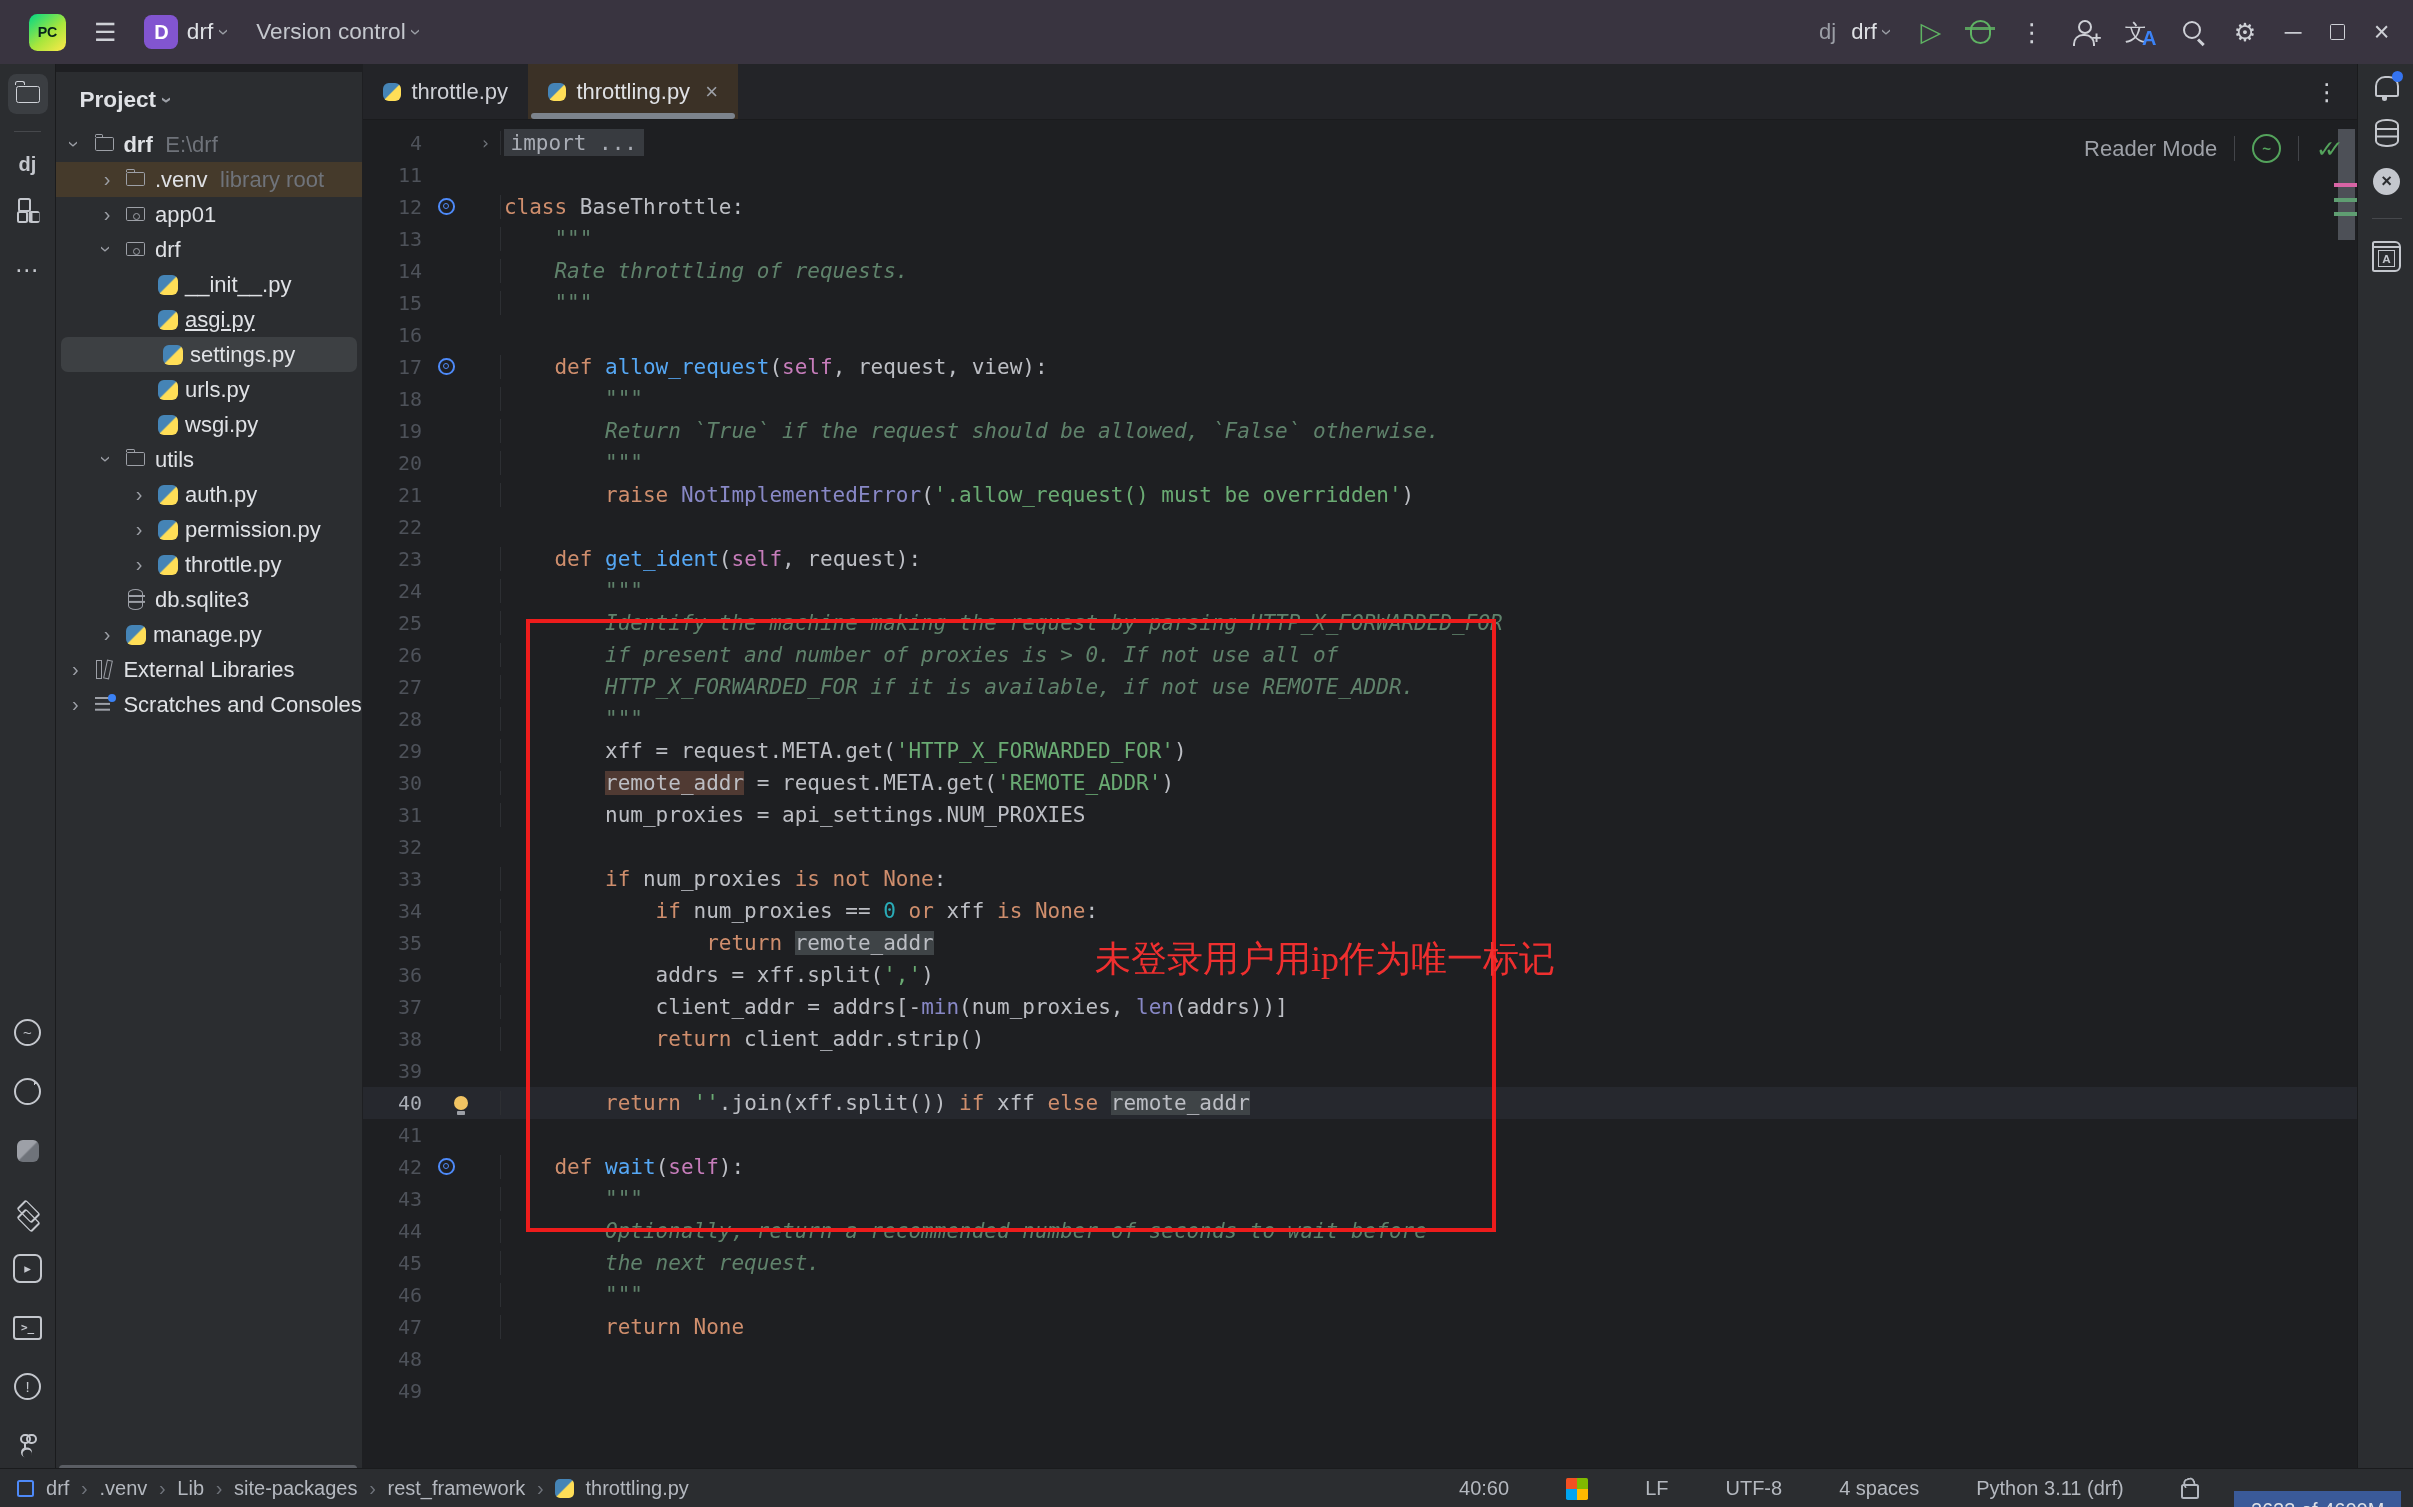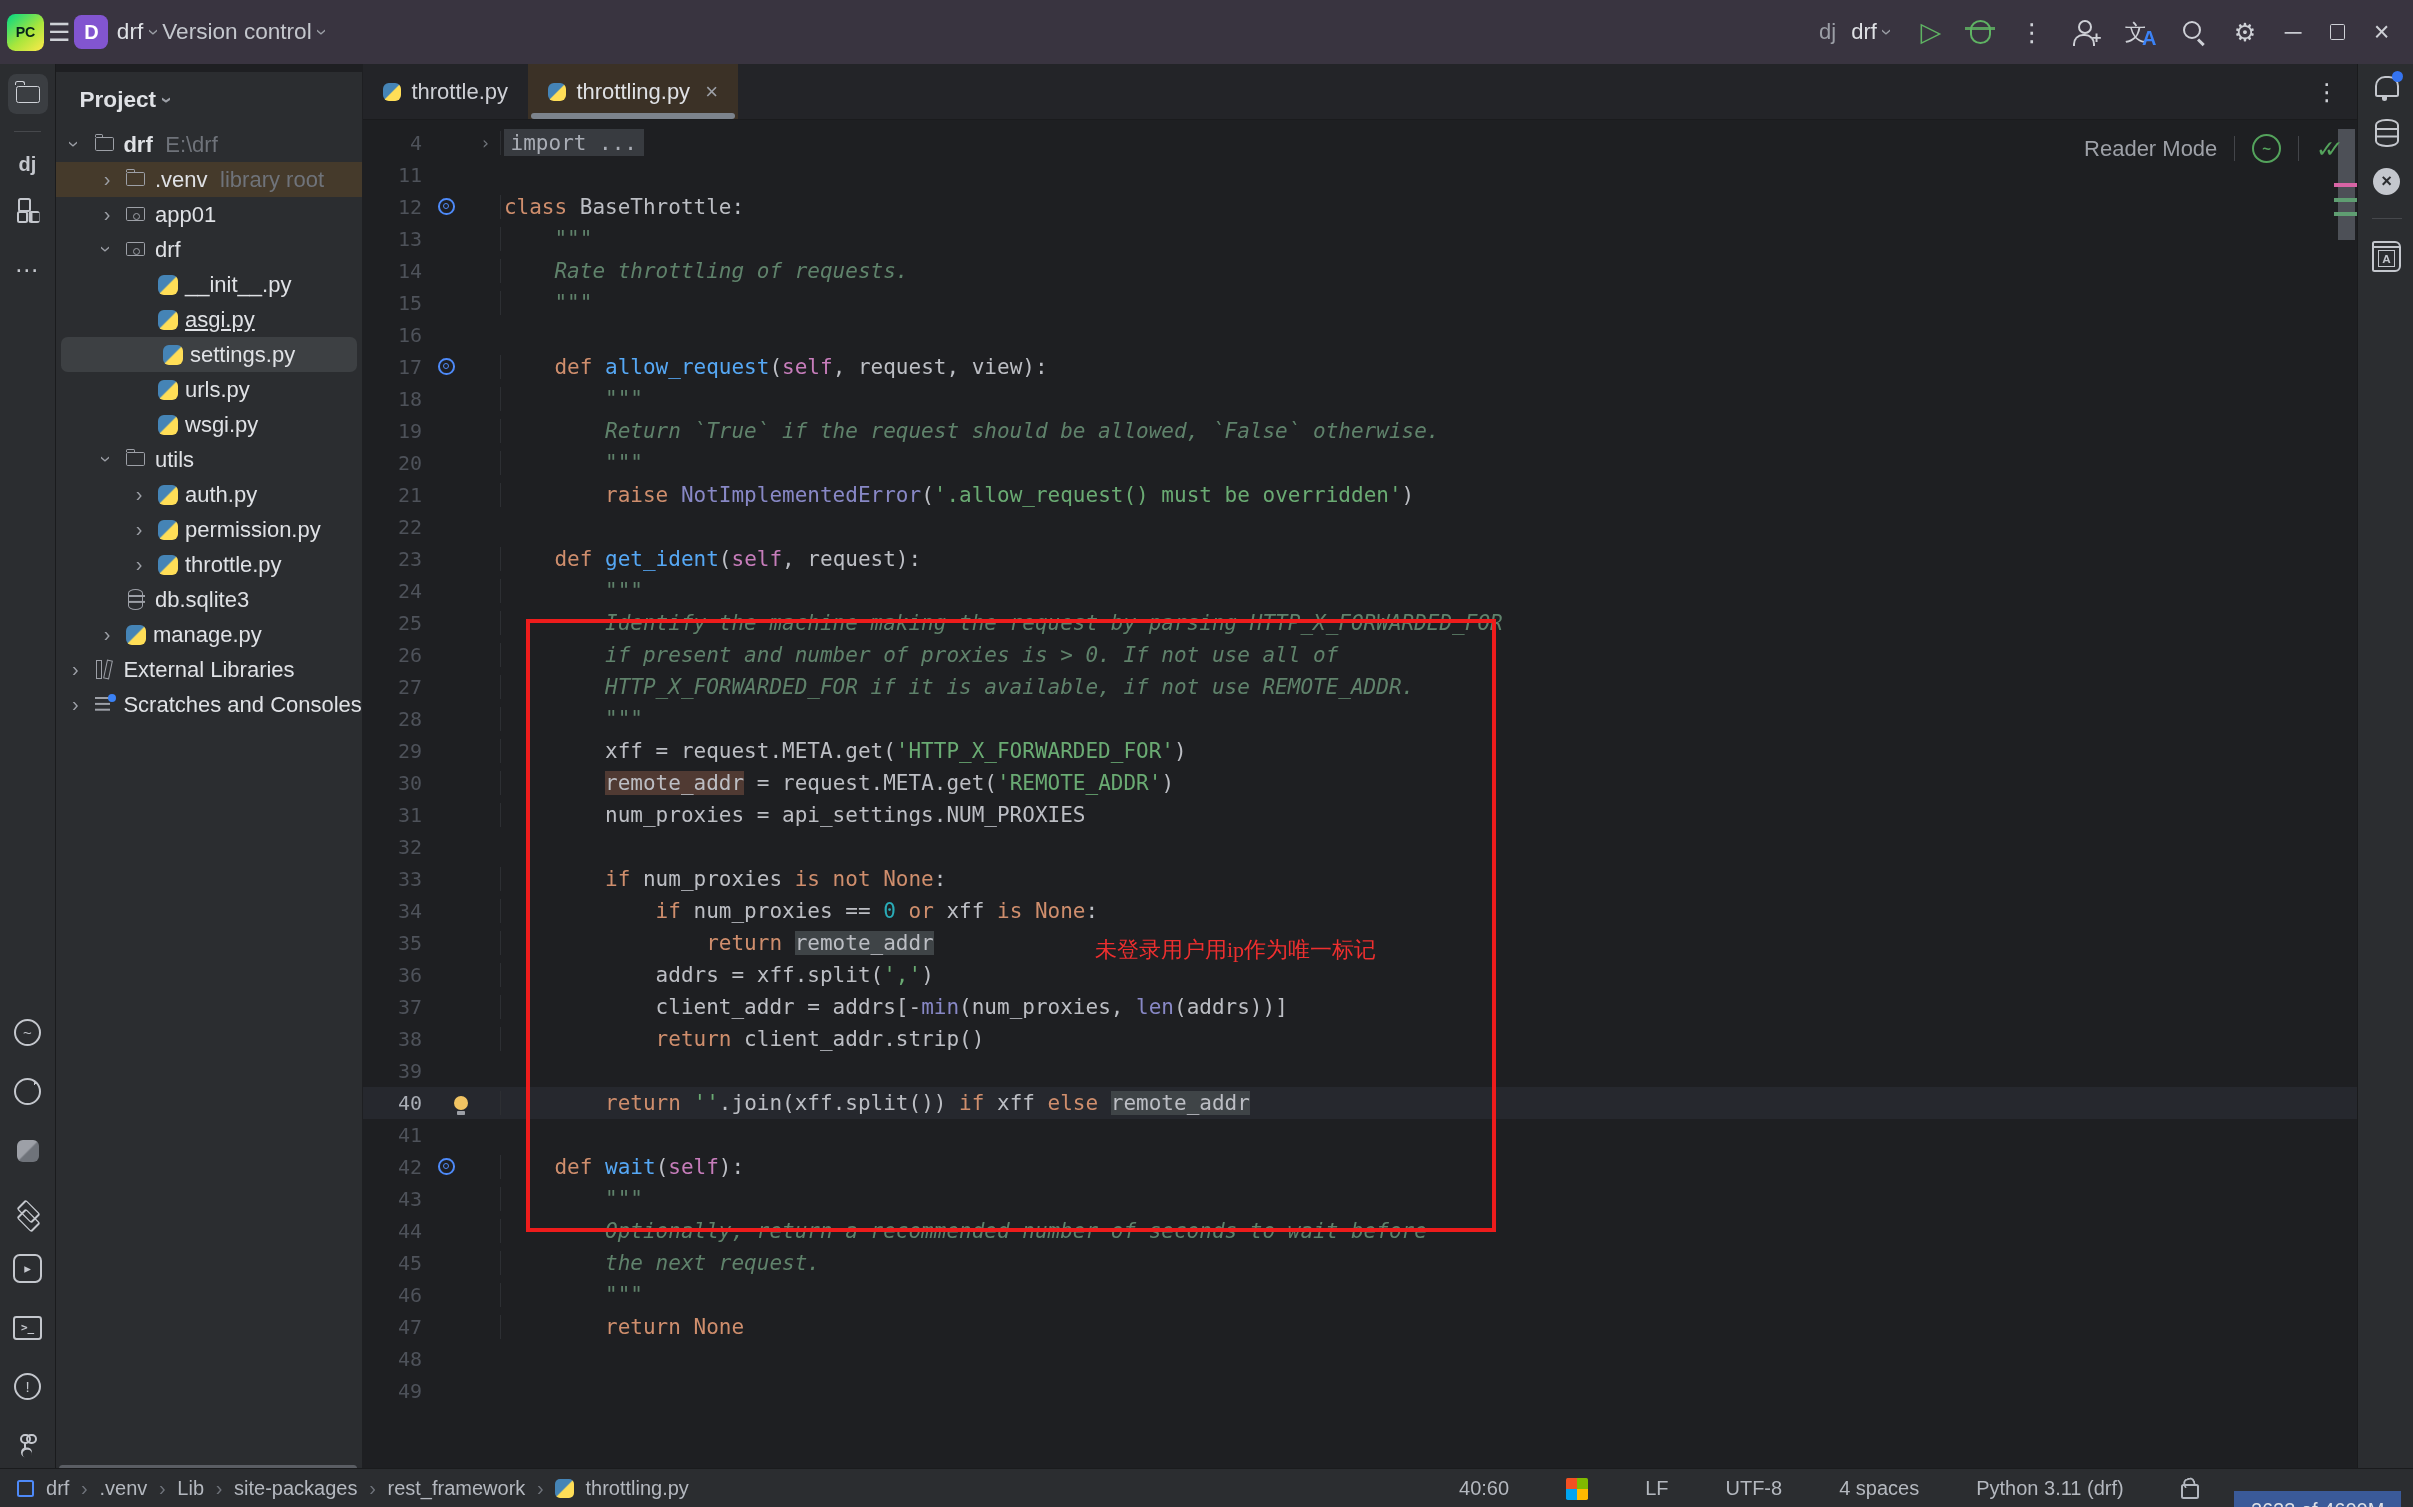--- a/index.html
+++ b/index.html
@@ -1,21 +1,21 @@
 <!DOCTYPE html>
 <html style="font-size:13.4px"><head>
 <meta charset="utf-8">
 <style>
   html,body{margin:0;padding:0;background:#101113;}
   #app{position:relative;width:2413px;height:1508px;background:#1e1f22;overflow:hidden;
        font-family:"Liberation Sans",sans-serif;color:#dfe1e5;-webkit-font-smoothing:antialiased;}
   
   #titlebar{position:absolute;left:0;top:0;width:2413px;height:64px;background:#393440;
             display:flex;align-items:center;}
-  .tb-left{display:flex;align-items:center;gap:4px;padding-left:7px;flex:0 0 auto;}
+  .tb-left{display:flex;align-items:center;gap:28px;padding-left:29px;flex:0 0 auto;}
   .app-logo{width:37px;height:37px;border-radius:8.4px;background:linear-gradient(140deg,#00d886 0%,#a8e63c 55%,#ffe94a 100%);
             display:flex;align-items:center;justify-content:center;font-weight:bold;font-size:14.2px;color:#06231a;}
   .hamburger{font-size:25px;color:#ced0d6;cursor:default;}
   .proj-chip{width:34px;height:34px;border-radius:7.5px;background:#8255d0;display:flex;align-items:center;
              justify-content:center;font-weight:bold;font-size:20px;color:#fff;}
   .tb-text{font-size:22.6px;color:#dfe1e5;}
   .tb-text.dim{color:#c4c7cd;}
   .chev{display:inline-block;color:#9da0a7;font-size:20px;transform:rotate(90deg);transform-origin:center;line-height:1;}
   .tb-group{display:flex;align-items:center;gap:8.4px;}
   .tb-right{margin-left:auto;display:flex;align-items:center;gap:28.5px;padding-right:23.5px;}
@@ -127,21 +127,21 @@
   .t-str{color:#6aab73;}
   .t-doc{color:#5f826b;font-style:italic;}
   .t-num{color:#2aacb8;}
   .t-bi{color:#8888c6;}
   .t-pl{color:#bcbec4;}
   .t-hlw{color:#bcbec4;background:#503a33;}
   .t-hlr{color:#bcbec4;background:#3f4447;}
   .t-fold{color:#a9adb5;background:#383b40;padding:1.7px 6.7px;}
   
   #redbox{position:absolute;left:163px;top:499px;width:962px;height:605px;border:4.2px solid #ee1c1c;z-index:5;pointer-events:none;}
-  #annotation{position:absolute;left:732px;top:815px;font-size:22px;color:#ef2f2f;z-index:5;
+  #annotation{position:absolute;left:732px;top:815px;font-size:36px;color:#ef2f2f;z-index:5;
               font-family:"Liberation Serif",serif;}
   
   .ed-thumb{position:absolute;right:1.7px;top:65px;width:17px;height:111px;background:#4d5057;z-index:4;}
   .mark{position:absolute;right:0;width:22.6px;z-index:4;}
   .mark.pink{top:119px;height:4.2px;background:#d864a5;}
   .mark.green1{top:134px;height:4.2px;background:#5f9e72;}
   .mark.green2{top:148px;height:4.2px;background:#5f9e72;}
   
   #rightstrip{position:absolute;left:2357px;top:64px;width:57px;height:1405px;background:#2b2d30;border-left:0.8px solid #1a1b1d;
               display:flex;flex-direction:column;align-items:center;}

